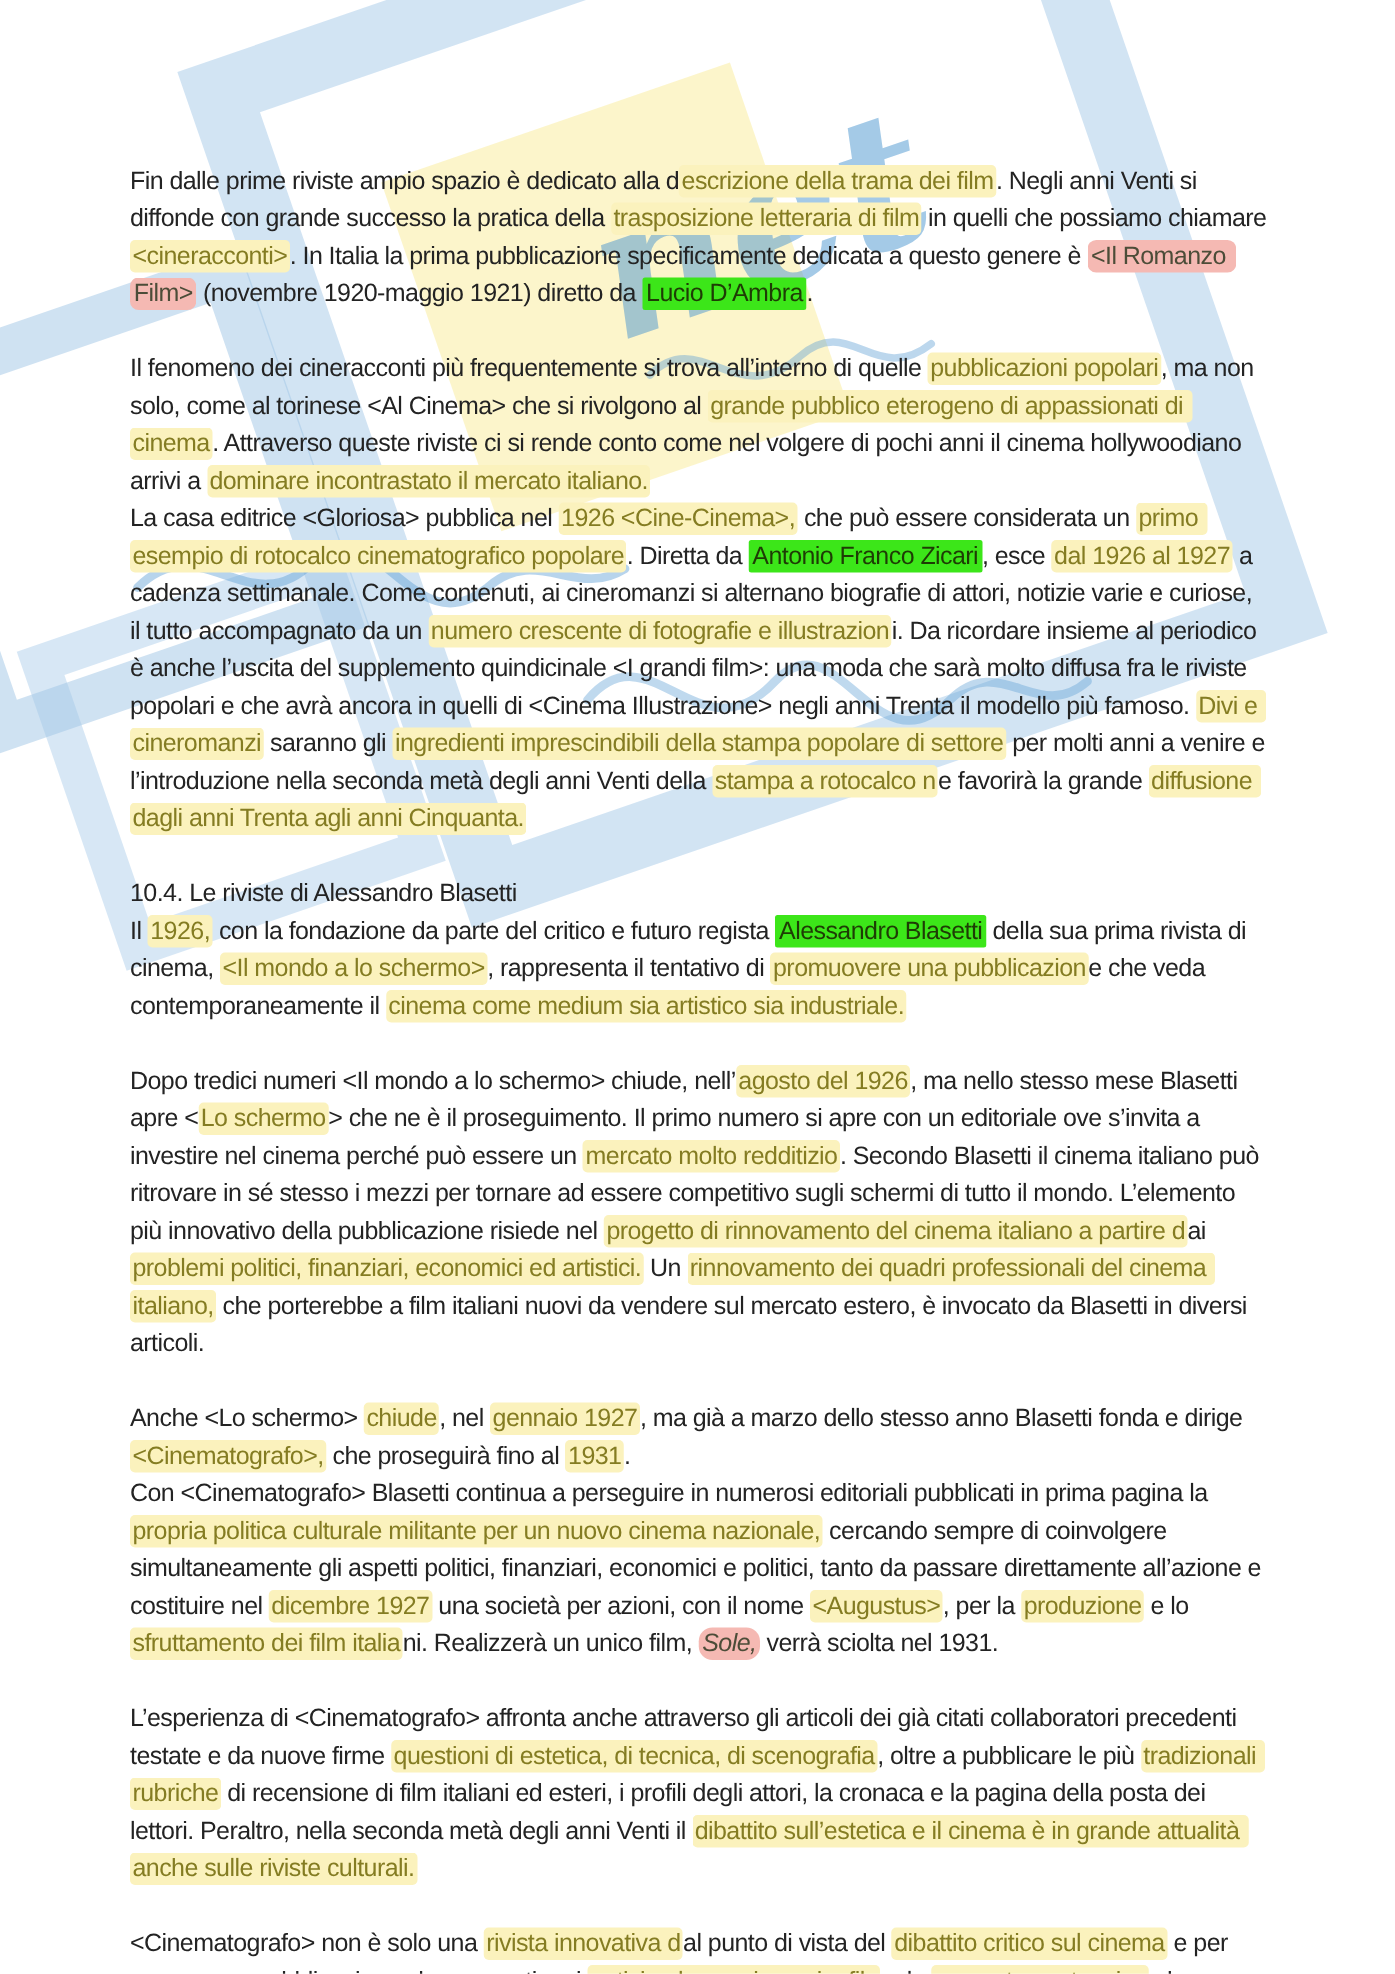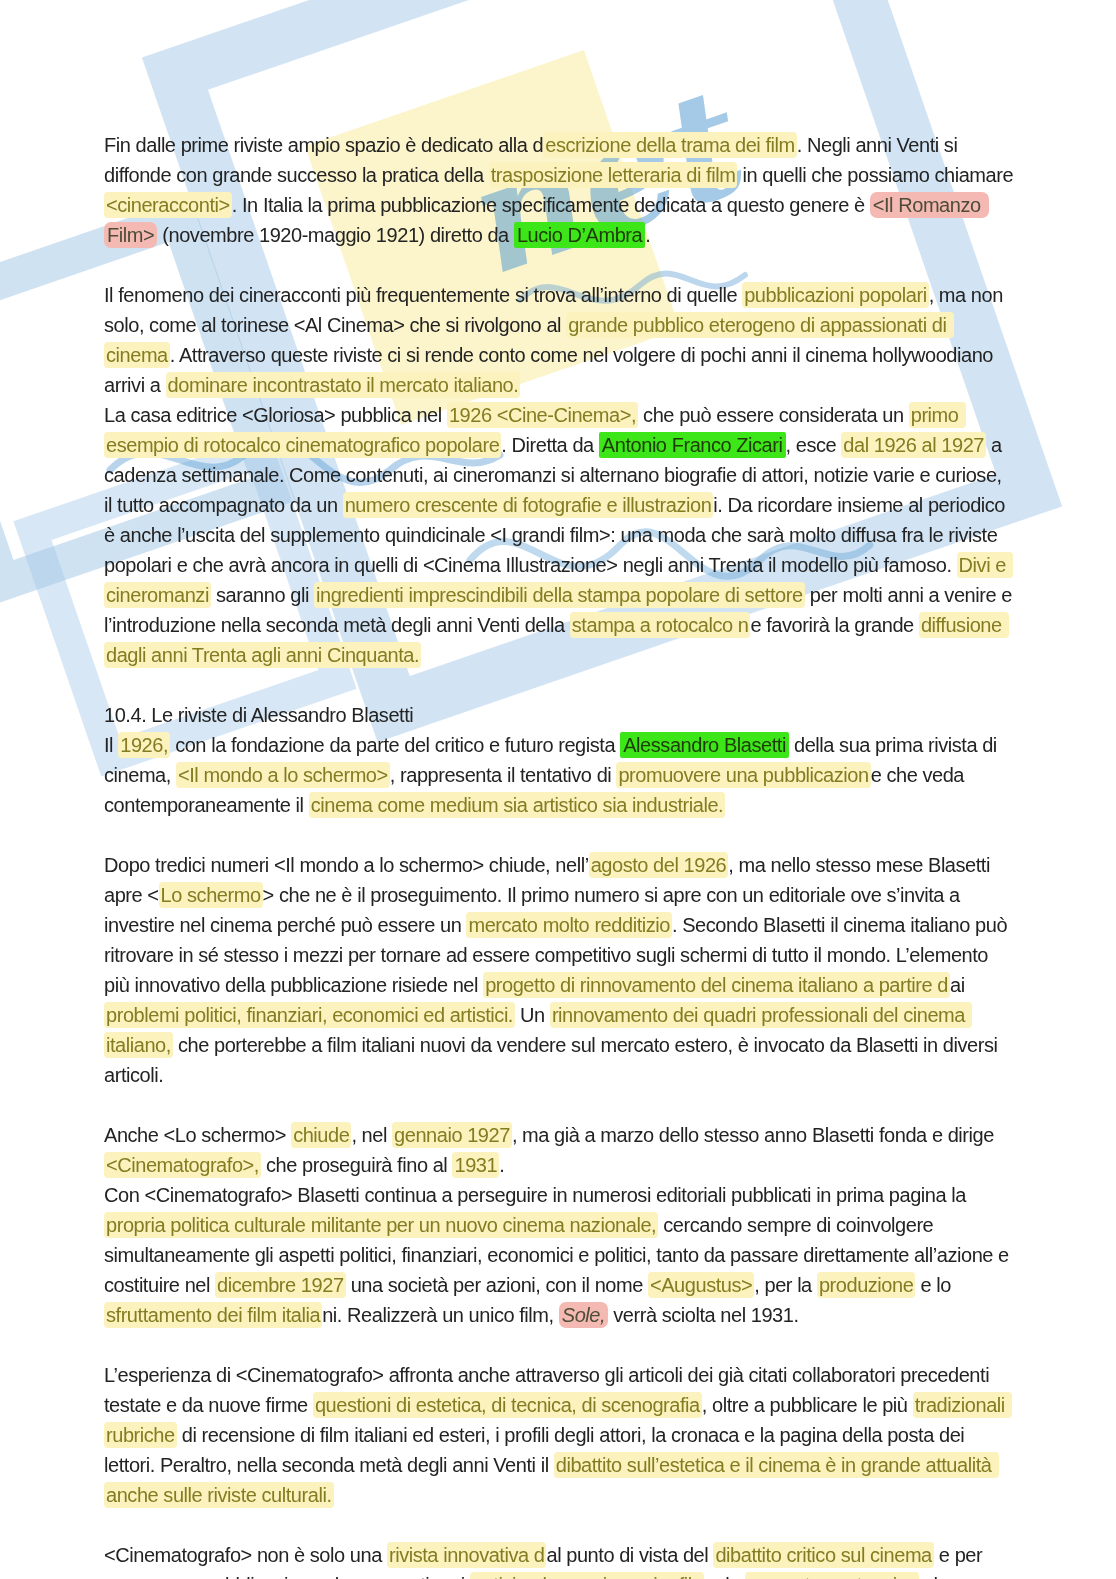--- a/index.html
+++ b/index.html
@@ -61,21 +61,21 @@
   .hl-p{
     background:var(--pink-bg,#f5b8b4);
     color:var(--pink-text,#4c4c38);
     padding:2px 3px;border-radius:7px;
     box-decoration-break:clone;-webkit-box-decoration-break:clone;
   }
   .ul{
     text-decoration-thickness:1.5px;
     text-underline-offset:3px;
   }
-  .it{font-style:italic;}
+  .it{font-style:italic;border-radius:11px;}
 </style>
 </head>
 <body>
 
 <div class="page">
 
   <div class="watermark">
     <div class="wm-diamond-outline wm-d1"></div>
     <div class="wm-diamond-outline wm-d2"></div>
     <div class="wm-diamond-outline wm-d3"></div>

